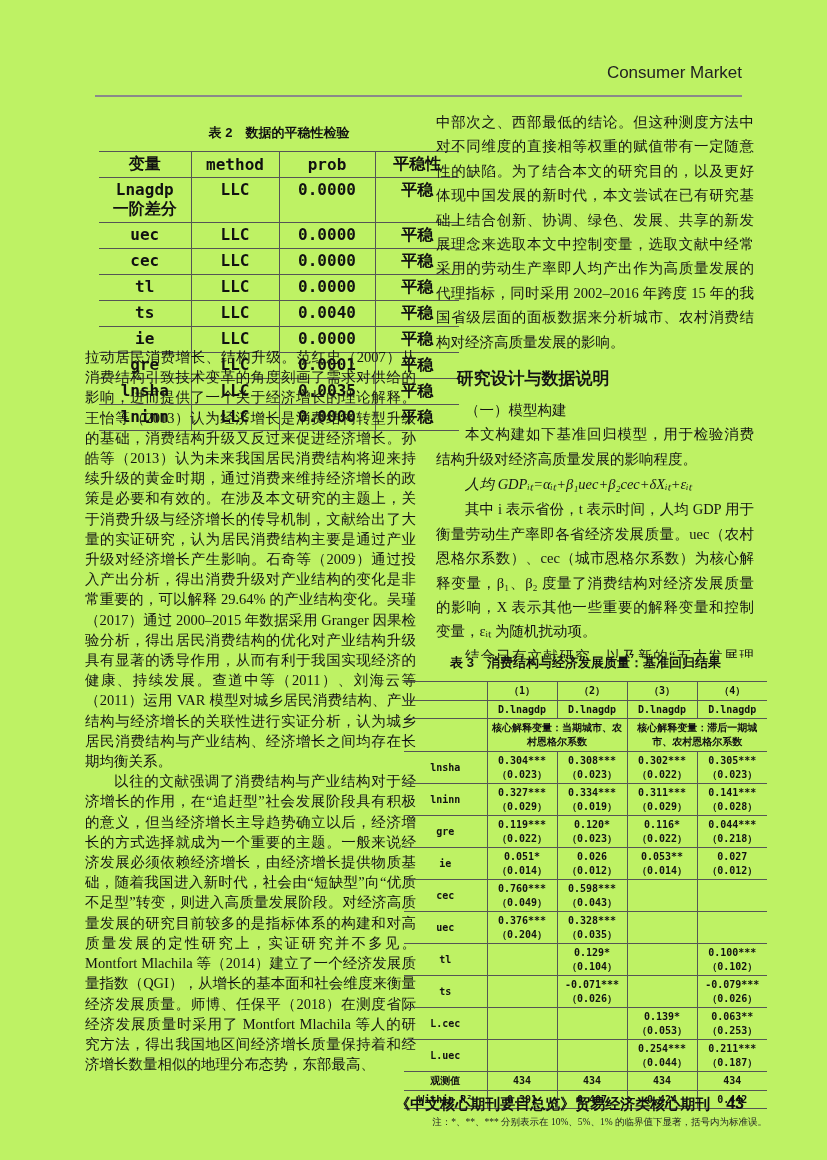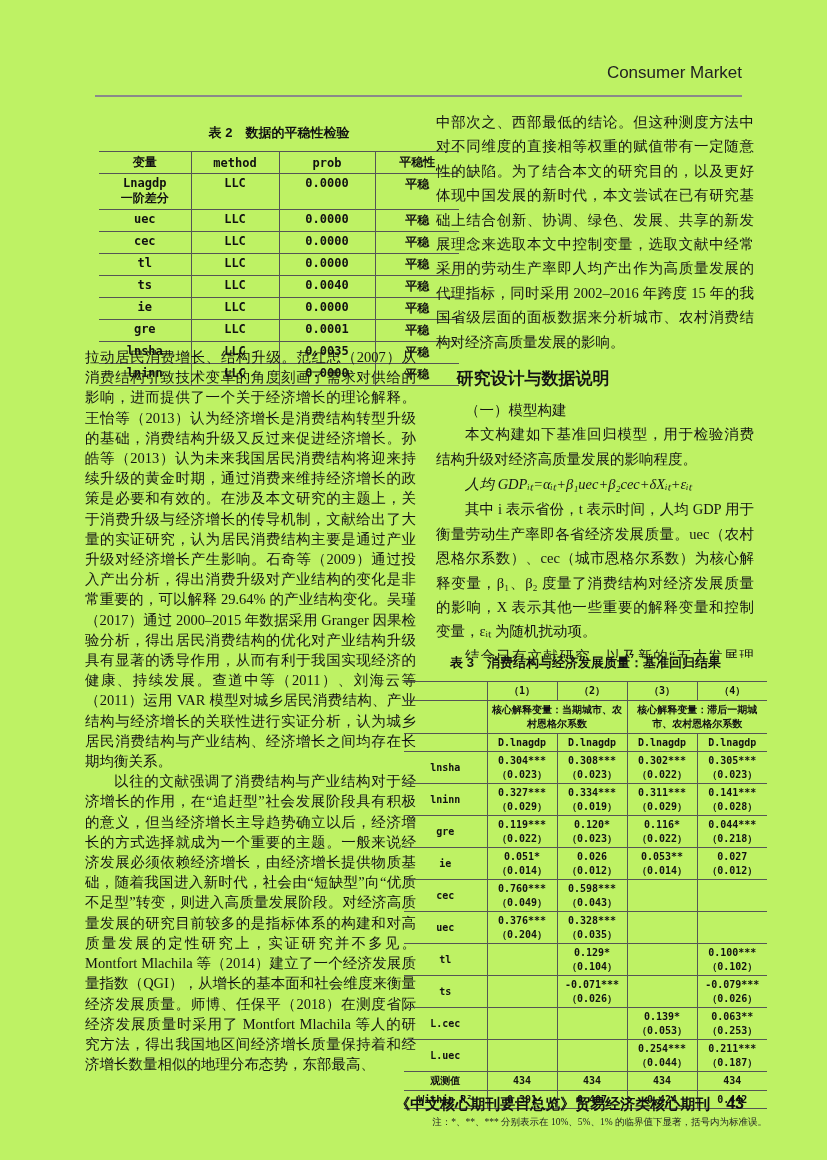--- a/index.html
+++ b/index.html
@@ -37,21 +37,21 @@
     font-size:13px;margin:0 0 9px 0;color:#111;
   }
   table.data{
     width:100%;border-collapse:collapse;table-layout:fixed;
     font-family:"DejaVu Sans Mono", monospace;font-weight:bold;
     color:#111;text-align:center;
   }
   table.data td{border:1px solid #555;padding:2px 3px;vertical-align:middle;}
   table.data tr td:first-child{border-left:none;}
   table.data tr td:last-child{border-right:none;}
-  .t2{font-size:12px;}
+  .t2{font-size:16px;}
   .t2 td{padding:2.5px 4px;}
   .t3{font-size:10px;}
   .t3 td{padding:2px 2px;line-height:13.5px;}
   .t3 .grp{line-height:14px;}
   .tbl-note{
     font-size:9.5px;margin-top:7px;color:#222;text-align:right;
     font-family:"Liberation Serif", serif;
   }
   
   .footer{
@@ -192,30 +192,30 @@
       <thead>
         <tr>
           <td></td>
           <td>（1）</td>
           <td>（2）</td>
           <td>（3）</td>
           <td>（4）</td>
         </tr>
         <tr>
           <td></td>
-          <td class="grp" colspan="2">核心解释变量：当期城市、农村恩格尔系数</td>
-          <td class="grp" colspan="2">核心解释变量：滞后一期城市、农村恩格尔系数</td>
-        </tr>
-        <tr>
-          <td></td>
           <td>D.lnagdp</td>
           <td>D.lnagdp</td>
           <td>D.lnagdp</td>
           <td>D.lnagdp</td>
         </tr>
+        <tr>
+          <td></td>
+          <td class="grp" colspan="2">核心解释变量：当期城市、农村恩格尔系数</td>
+          <td class="grp" colspan="2">核心解释变量：滞后一期城市、农村恩格尔系数</td>
+        </tr>
       </thead>
       <tbody>
           <tr>
             <td>lnsha</td>
             <td>
               <div>0.304***</div>
               <div>（0.023）</div>
             </td>
             <td>
               <div>0.308***</div>

